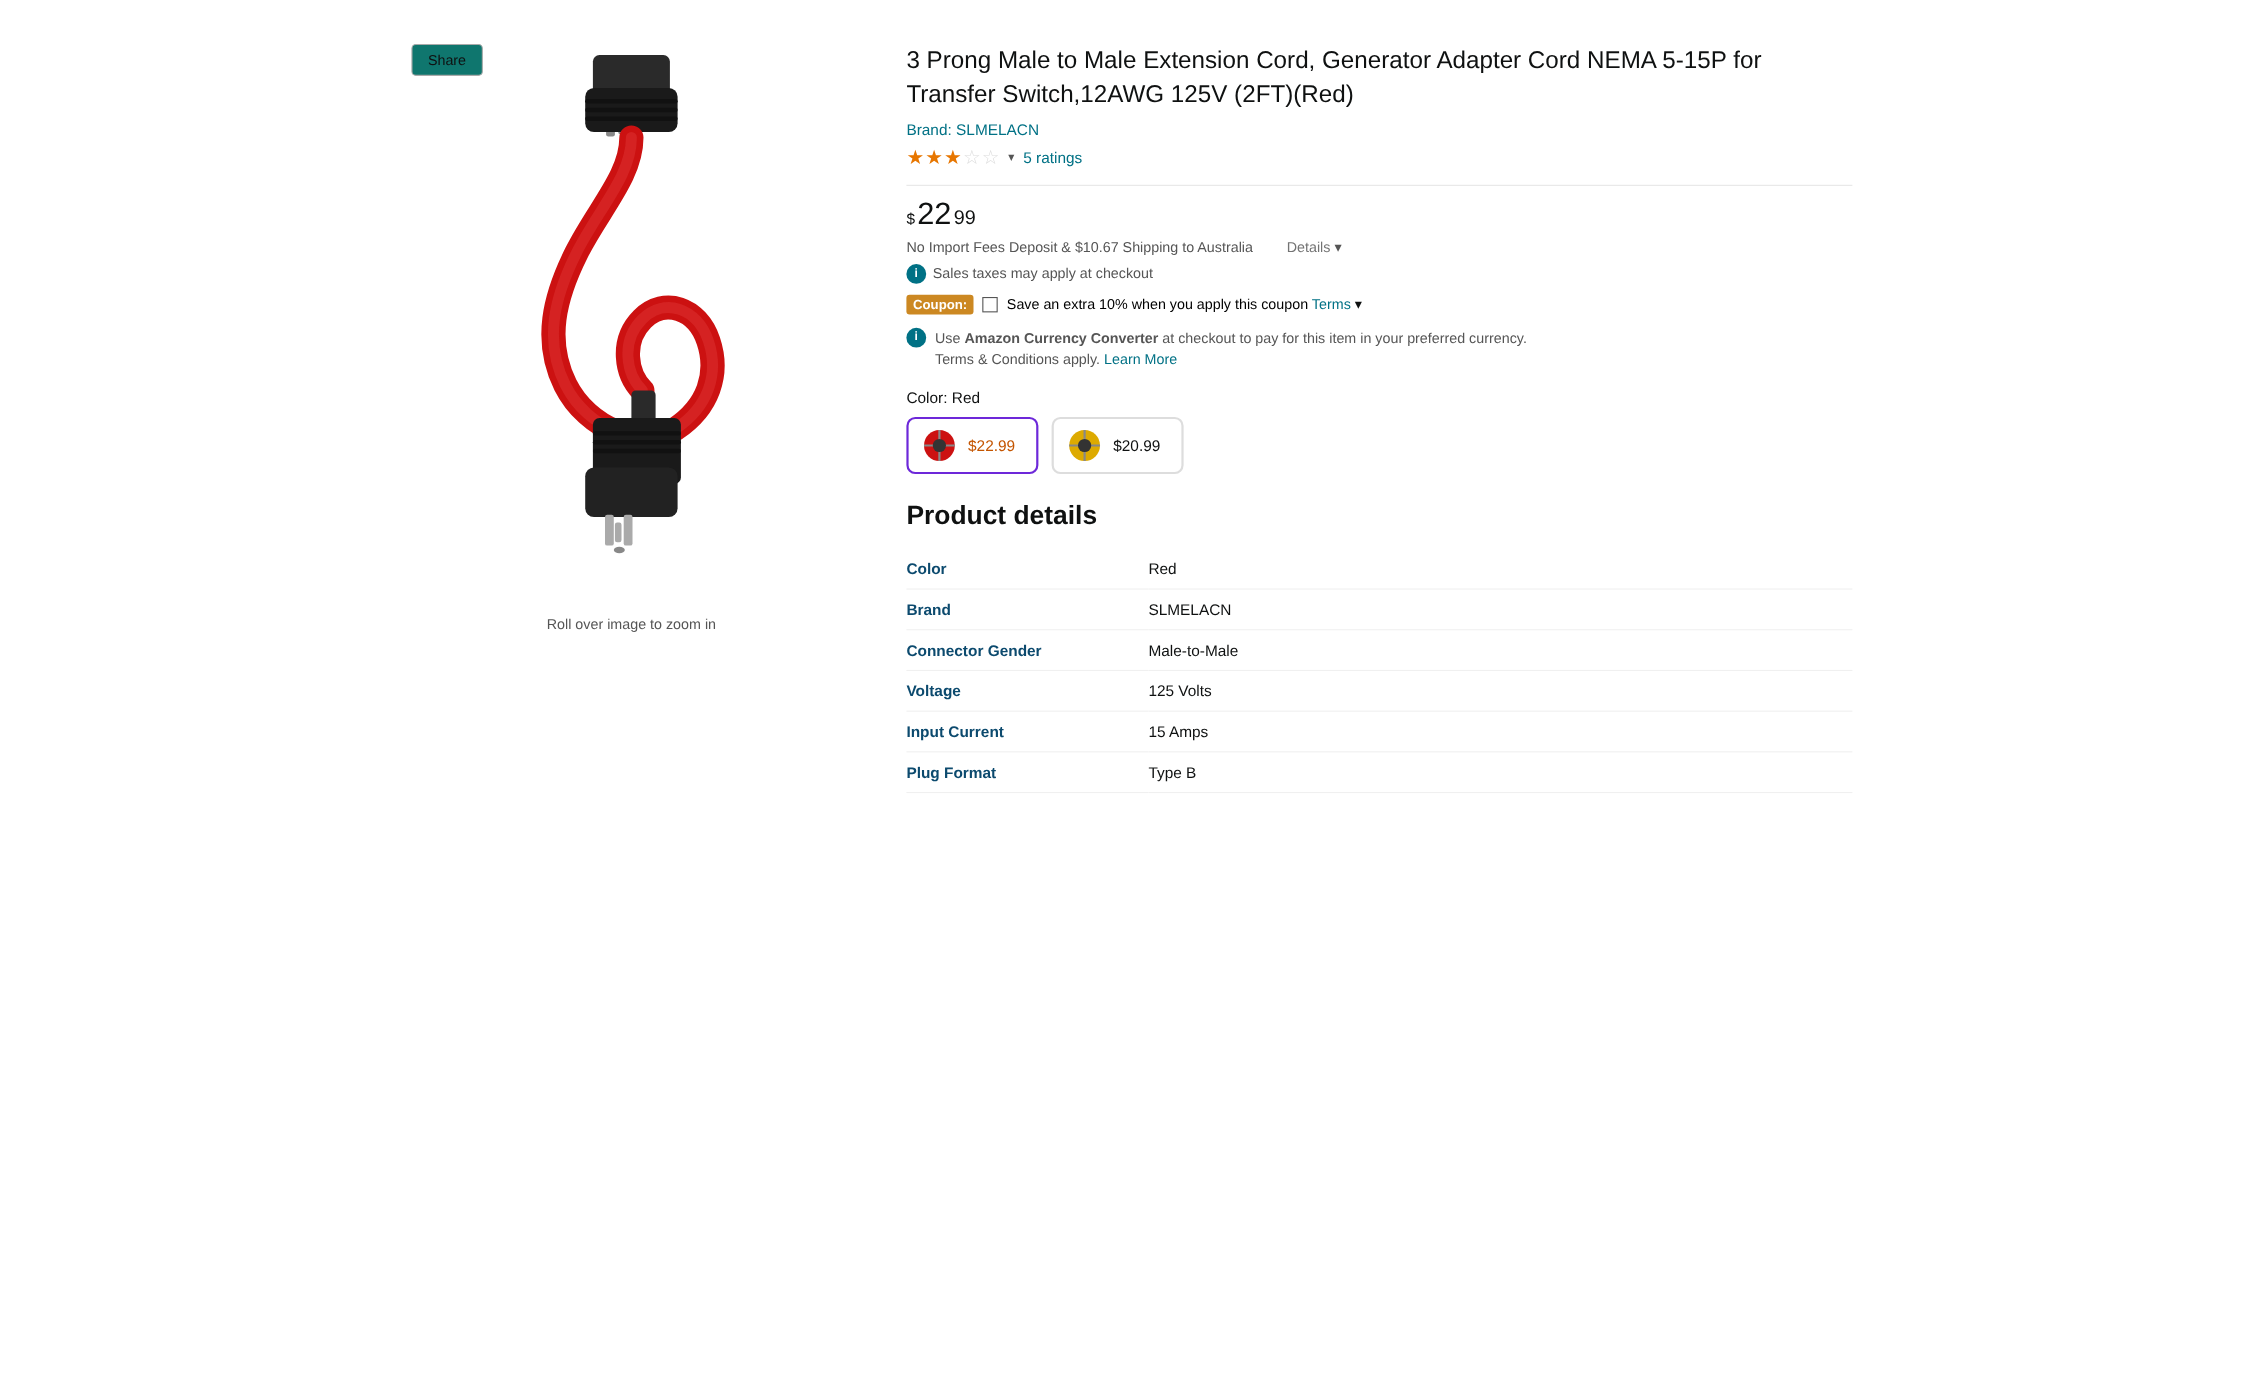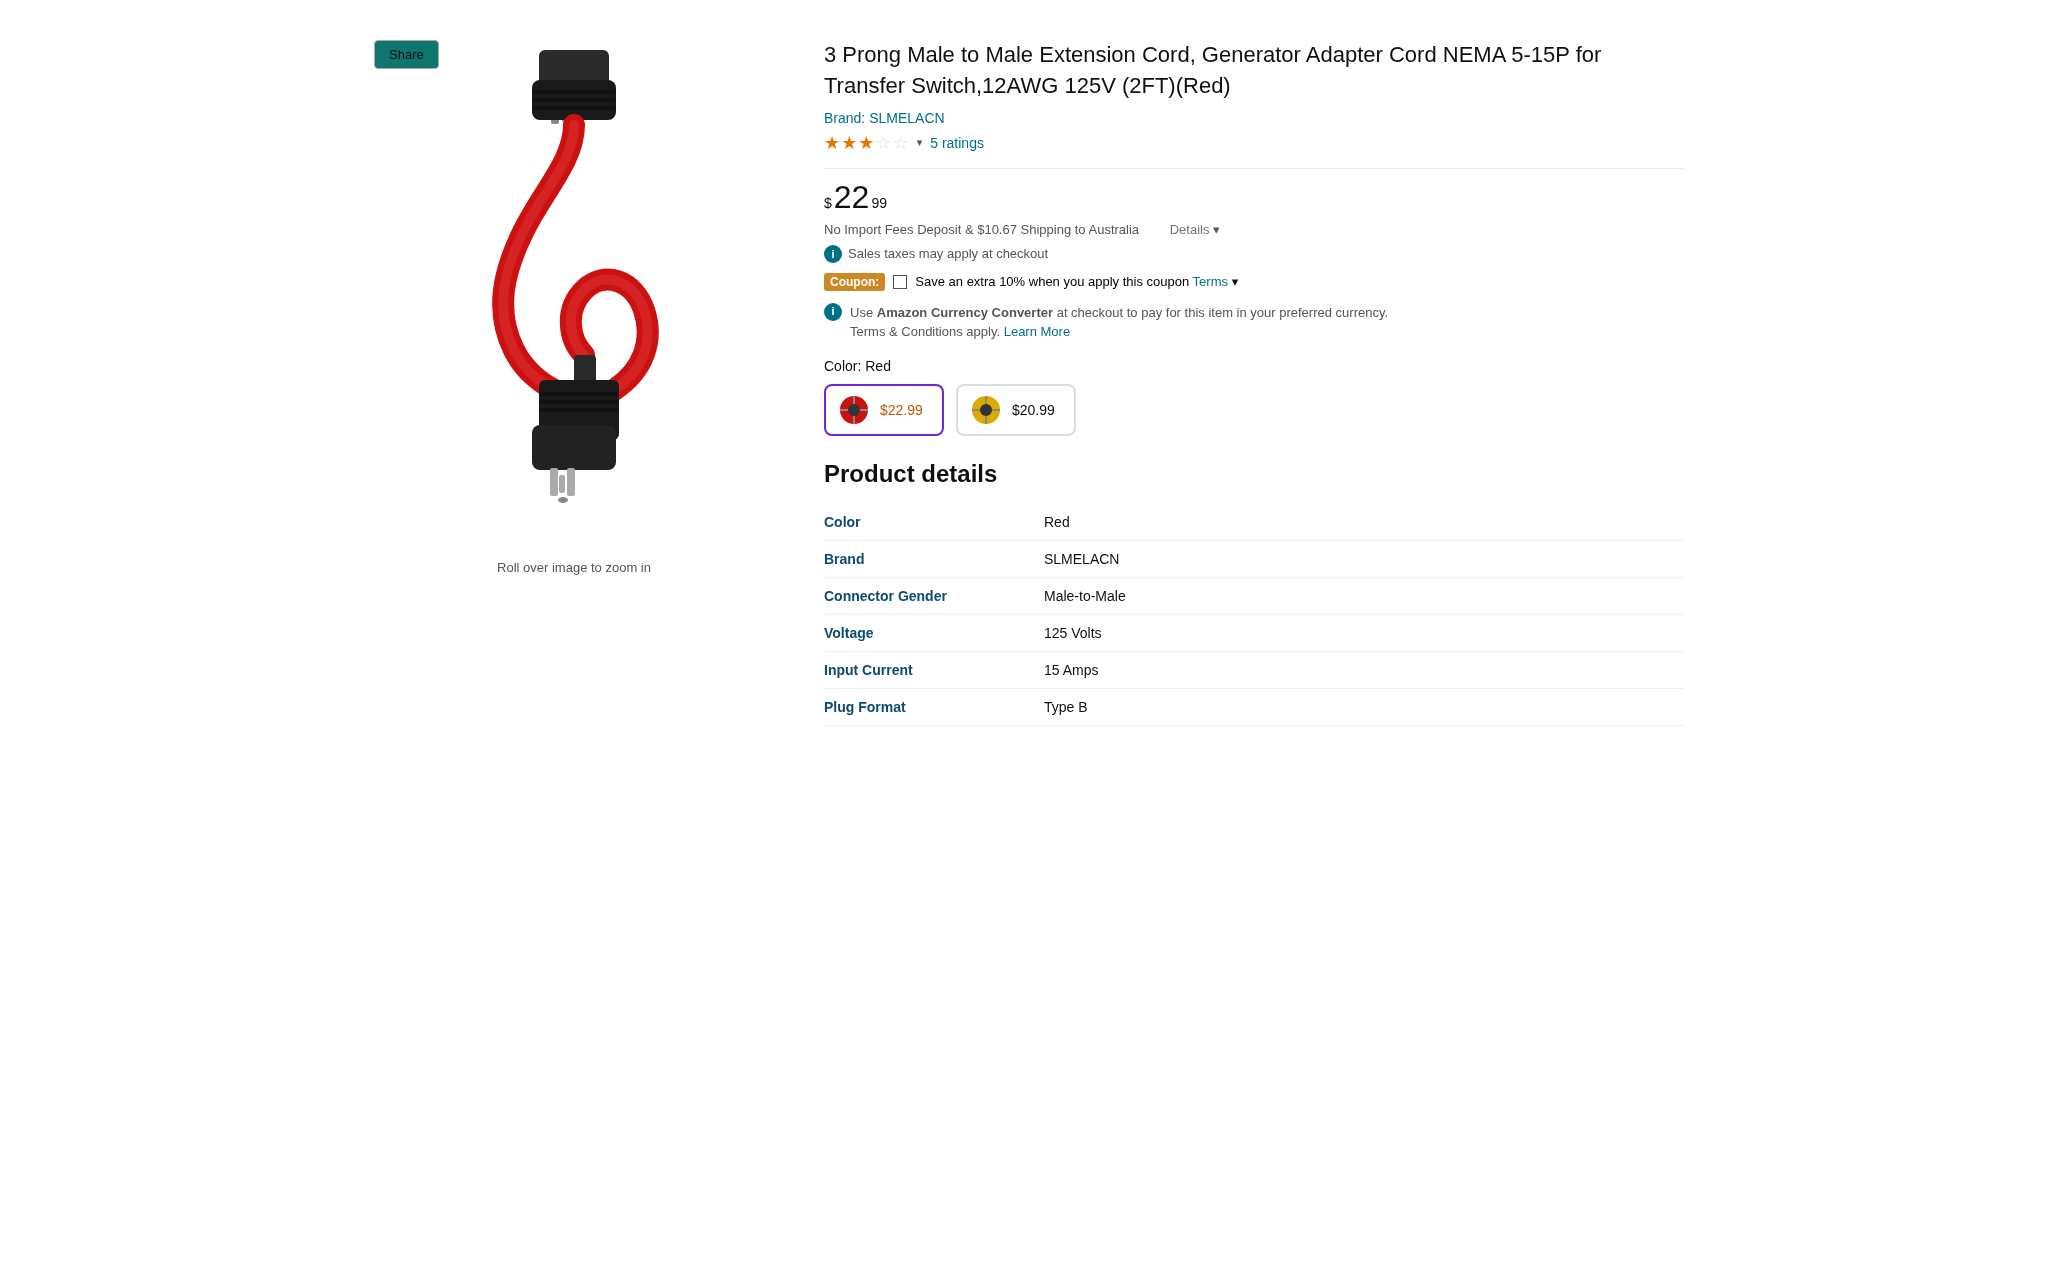--- a/index.html
+++ b/index.html
@@ -105,25 +105,25 @@
       gap: 2px;
       margin-bottom: 6px;
     }
     .price-dollar {
       font-size: 14px;
       font-weight: 400;
       vertical-align: super;
       line-height: 1;
     }
     .price-main {
-      font-size: 32px;
+      font-size: 28px;
       font-weight: 300;
     }
     .price-cents {
-      font-size: 14px;
+      font-size: 18px;
       font-weight: 400;
       vertical-align: super;
       line-height: 1;
     }
     .shipping-info {
       font-size: 13px;
       color: #555;
       margin-bottom: 8px;
     }
     .shipping-info a {

